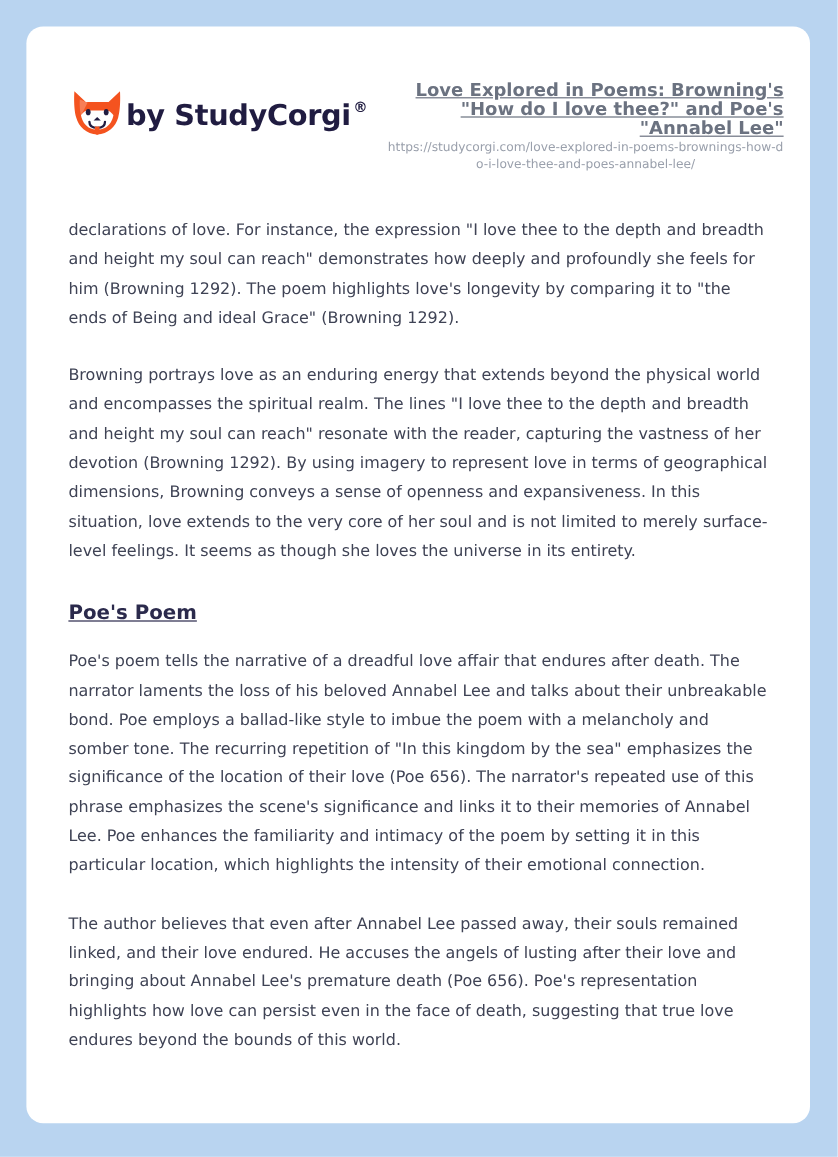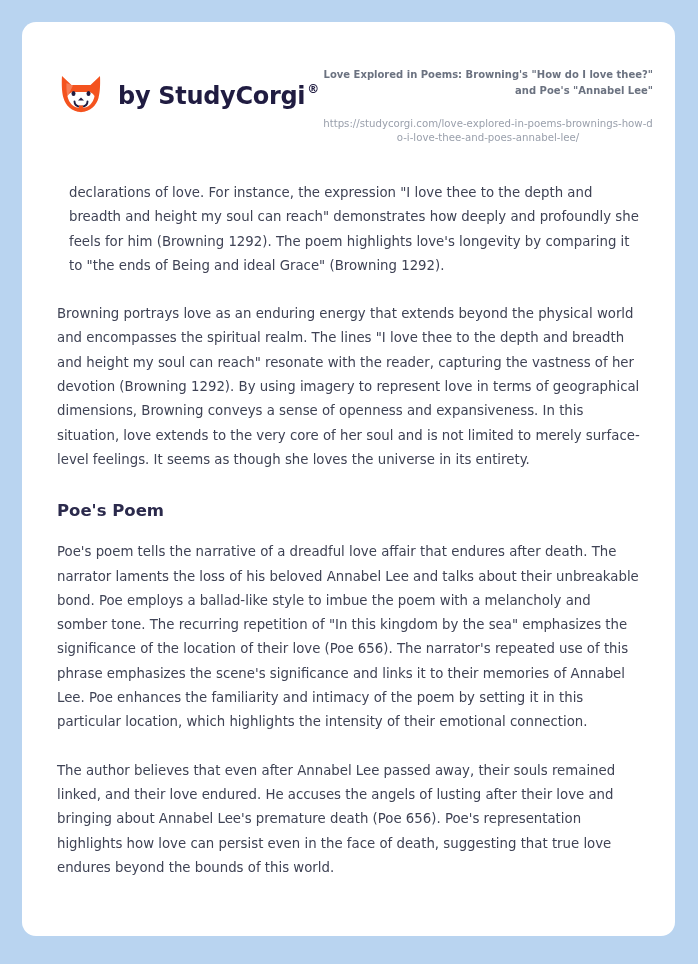--- a/index.html
+++ b/index.html
@@ -28,21 +28,20 @@
   .doc-header {
     display: flex;
     align-items: flex-start;
     justify-content: space-between;
     padding: 42px 22px 0 35px;
     box-sizing: border-box;
   }
   .brand {
     display: flex;
     align-items: center;
-    gap: 13px;
     padding-top: 8px;
   }
   .brand-logo {
     width: 48px;
     height: 48px;
     flex: none;
     display: block;
   }
   .brand-wordmark {
     display: flex;
@@ -63,23 +62,24 @@
   }
   .doc-meta {
     text-align: right;
     max-width: 330px;
     padding-top: 3px;
   }
   .doc-title {
     color: #6b7280;
     font-family: "DejaVu Sans", sans-serif;
     font-weight: bold;
-    font-size: 10px;
+    font-size: 15px;
     line-height: 16px;
-    margin: 0 0 18px 0;
+    margin: 0 0 2px 0;
+    text-decoration: underline;
   }
   .doc-url {
     color: #9aa0ac;
     font-family: "DejaVu Sans", sans-serif;
     font-size: 10.2px;
     line-height: 14px;
     margin: 0;
     word-break: break-all;
     text-align: center;
   }
@@ -89,32 +89,32 @@
     box-sizing: border-box;
   }
   .section-heading {
     color: #282council;
     color: #2b2a4c;
     font-family: "DejaVu Sans", sans-serif;
     font-weight: bold;
     font-size: 16.5px;
     line-height: 24px;
     margin: 27px 0 17px 0;
+    text-decoration: underline;
   }
   .para {
     color: #3f4355;
     font-family: "DejaVu Sans", sans-serif;
     font-size: 13.3px;
     line-height: 24.3px;
     margin: 0 0 24px 0;
     text-align: left;
   }
   .para.first {
     margin-top: 36px;
-    margin-left: 12px;
   }
   .para.last {
     margin-bottom: 0;
   }
 </style>
 </head>
 <body>
 
 <div class="page-card">
 

